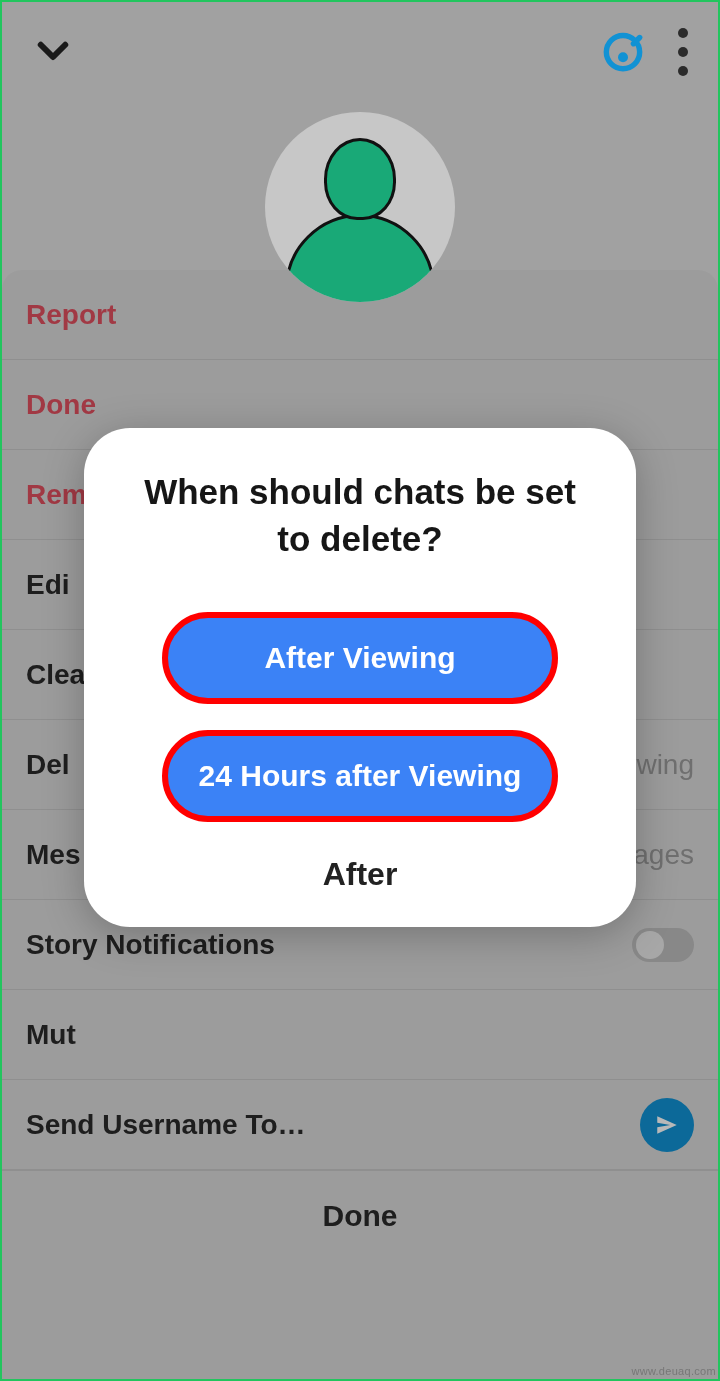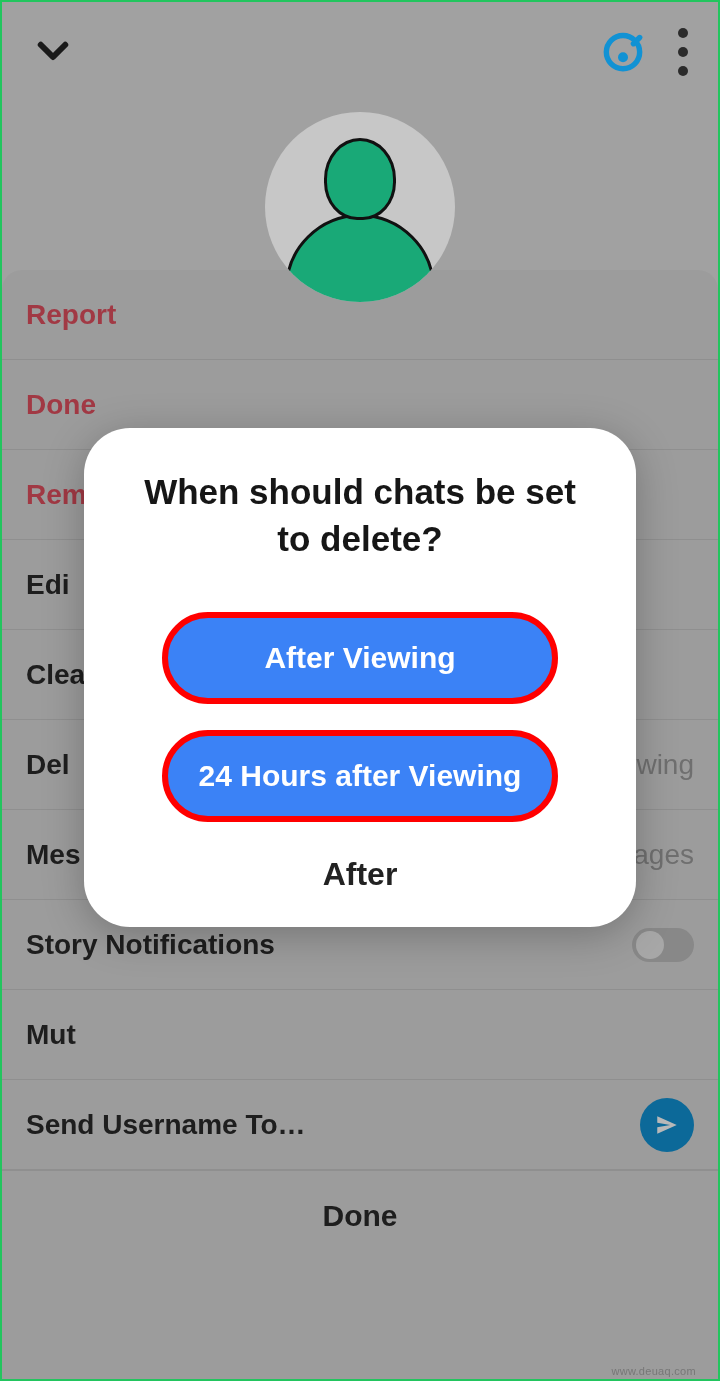--- a/index.html
+++ b/index.html
@@ -91,21 +91,21 @@
     display: flex; align-items: center; justify-content: center;
   }
 
   .done-row {
     height: 90px; display: flex; align-items: center; justify-content: center;
     font-size: 30px; font-weight: 600; color: #2a2a2a;
     border-top: 1px solid #c6c6c6;
   }
 
   .watermark {
-    position: absolute; right: 22px; bottom: 2px;
+    position: absolute; right: 2px; bottom: 2px;
     font-size: 11px; color: #777; letter-spacing: 0.3px; font-family: Arial, sans-serif;
   }
 
   
   .dialog {
     position: absolute;
     left: 82px; right: 82px;
     top: 426px;
     background: #ffffff;
     border-radius: 46px;

